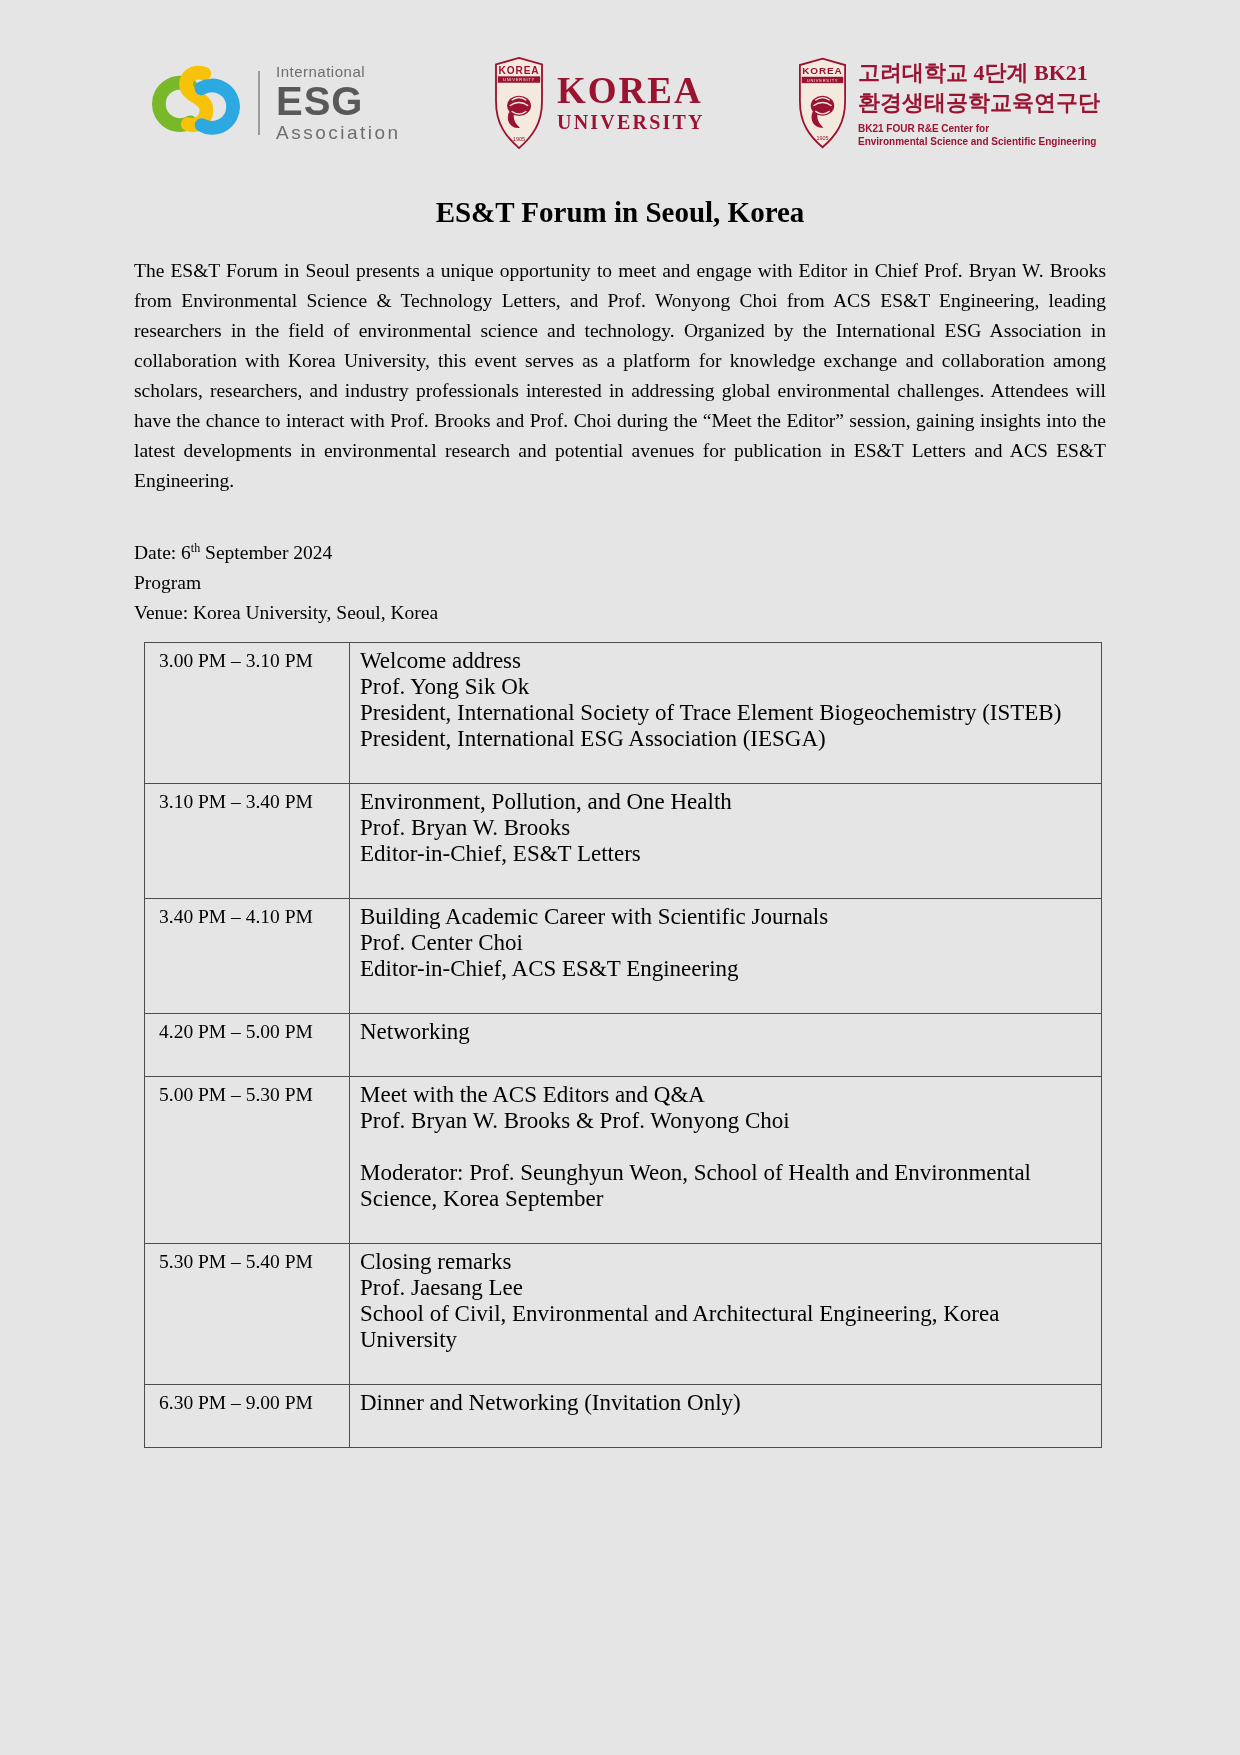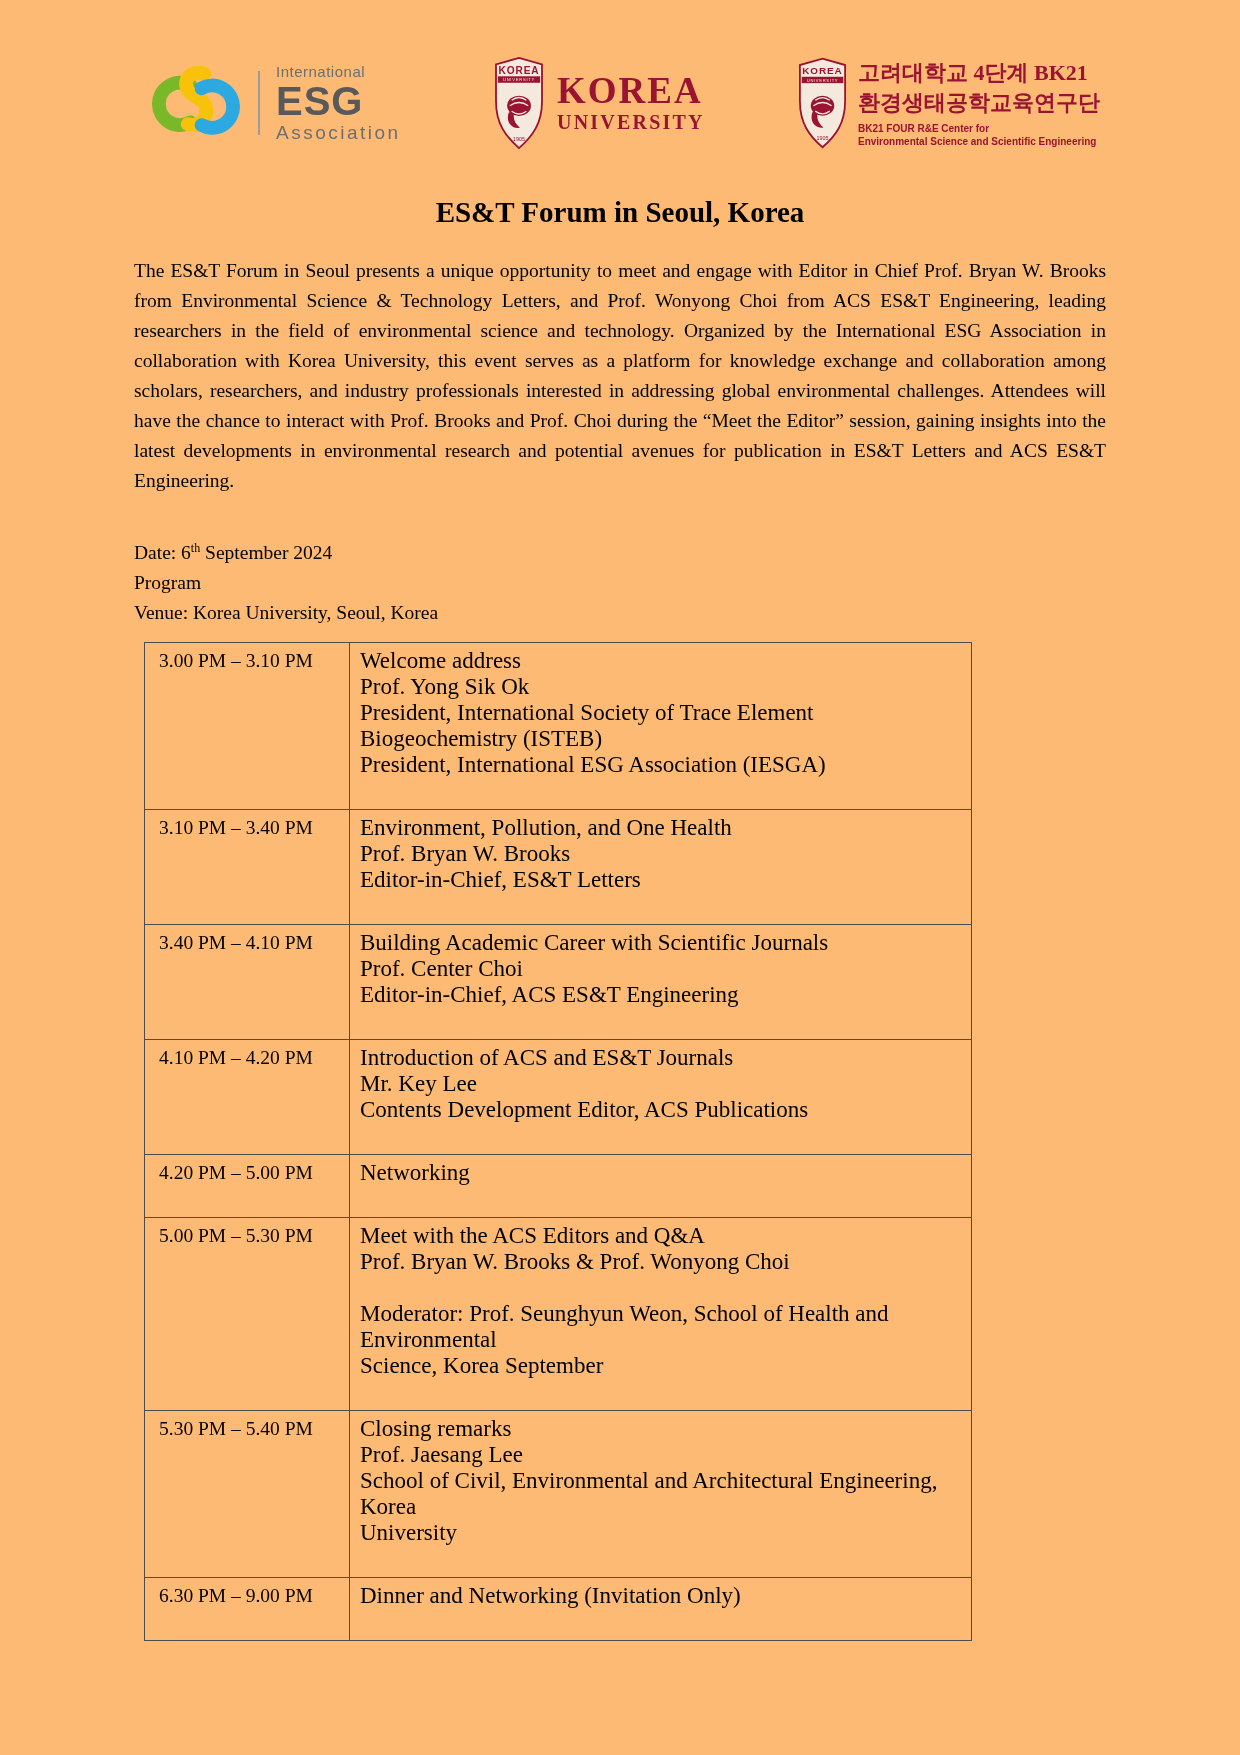--- a/index.html
+++ b/index.html
@@ -1,19 +1,19 @@
 <!DOCTYPE html>
 <html><head>
 <meta charset="utf-8">
 <title>ES&amp;T Forum in Seoul, Korea</title>
 <style>
   * { margin:0; padding:0; box-sizing:border-box; }
   html,body { background:#ffffff; }
   .page {
-    width:1240px; height:1755px; background:#fdba74; overflow:hidden;
+    width:1240px; height:1755px; background:#e5e5e5; overflow:hidden;
     font-family:"Liberation Serif", serif; color:#000000; position:relative;
   }
 
   
   .logo-row {
     display:flex; justify-content:space-between; align-items:center;
     padding:54px 140px 0 150px; height:152px;
   }
   .logo-block { display:flex; align-items:center; }
 
@@ -43,21 +43,21 @@
     margin:27px 134px 0 134px; font-size:19.5px; line-height:30px;
     text-align:justify;
   }
 
   
   .details { margin:42px 134px 0 134px; font-size:19.5px; line-height:30px; }
   .details sup { vertical-align:super; font-size:12px; line-height:0; }
 
   
   table.schedule {
-    border-collapse:collapse; margin:14px 134px 0 144px; width:828px;
+    border-collapse:collapse; margin:14px 134px 0 144px; width:958px;
     table-layout:fixed;
   }
   table.schedule td { border:1px solid #4d4d4d; vertical-align:top; }
   td.time-cell { width:205px; padding:5px 6px 5px 14px; font-size:19.5px; line-height:26px; }
   td.session-cell { padding:5px 10px; }
   .cell-line { font-size:23px; line-height:26px; min-height:26px; }
 </style>
 </head>
 <body>
 
@@ -160,29 +160,20 @@
     <tr>
       <td class="time-cell">3.40 PM – 4.10 PM</td>
       <td class="session-cell">
             <div class="cell-line">Building Academic Career with Scientific Journals</div>
             <div class="cell-line">Prof. Center Choi</div>
             <div class="cell-line">Editor-in-Chief, ACS ES&amp;T Engineering</div>
             <div class="cell-line"></div>
           </td>
     </tr>
 
-    <tr>
-      <td class="time-cell">4.10 PM – 4.20 PM</td>
-      <td class="session-cell">
-            <div class="cell-line">Introduction of ACS and ES&amp;T Journals</div>
-            <div class="cell-line">Mr. Key Lee</div>
-            <div class="cell-line">Contents Development Editor, ACS Publications</div>
-            <div class="cell-line"></div>
-          </td>
-    </tr>
 
     <tr>
       <td class="time-cell">4.20 PM – 5.00 PM</td>
       <td class="session-cell">
             <div class="cell-line">Networking</div>
             <div class="cell-line"></div>
           </td>
     </tr>
 
     <tr>

